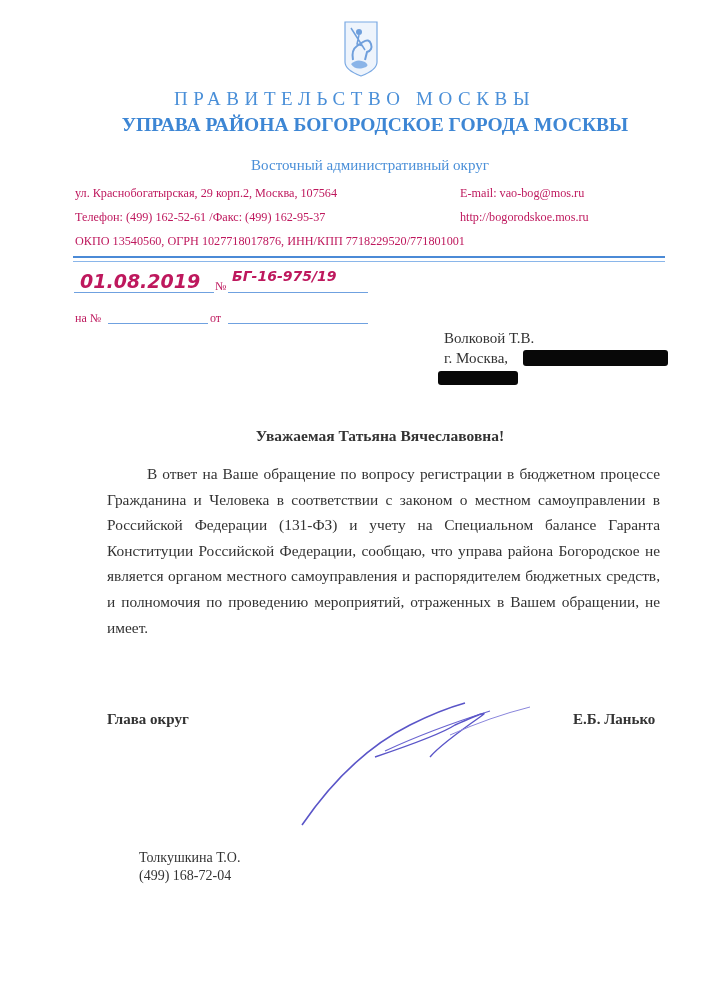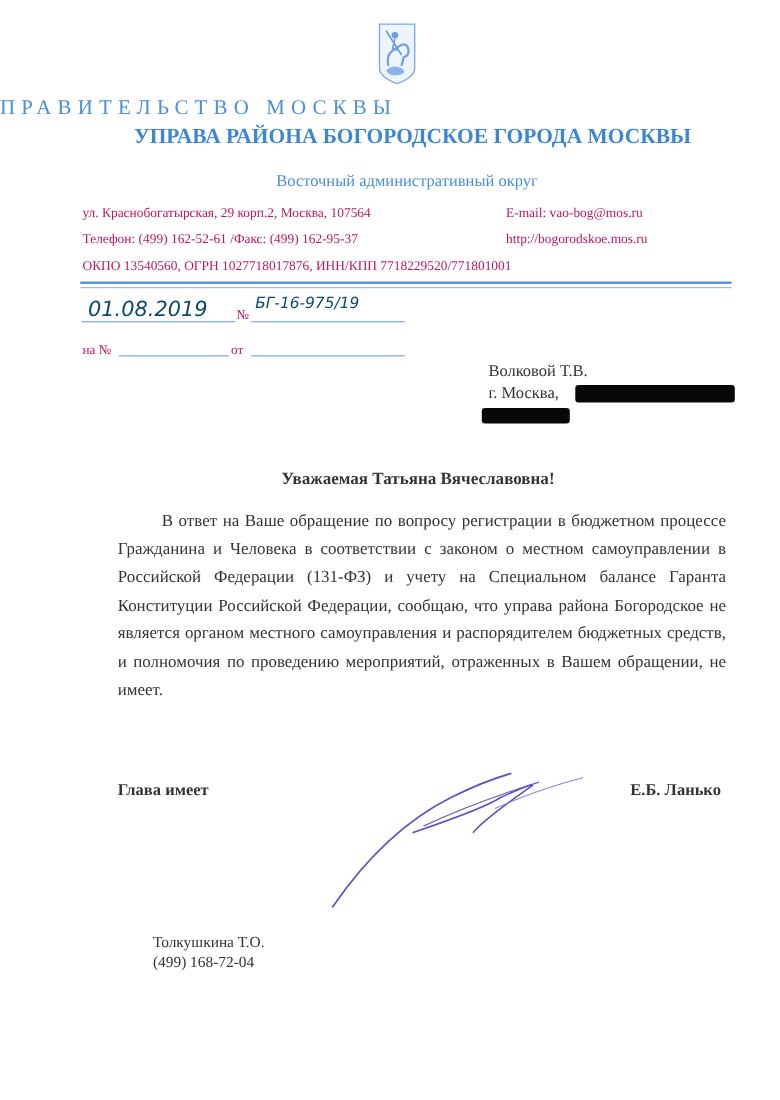--- a/index.html
+++ b/index.html
@@ -1,28 +1,28 @@
 <!DOCTYPE html>
 <html><head>
 <meta charset="utf-8">
 <style>
   html, body { margin: 0; padding: 0; background: #ffffff; }
   body { width: 709px; height: 1000px; position: relative; overflow: hidden;
          font-family: "Liberation Serif", serif; color: #2a2a2a; }
   .abs { position: absolute; }
   .emblem { left: 343px; top: 20px; width: 36px; height: 58px; }
-  .gov { left: 0; width: 709px; top: 88px; font-size: 19px;
+  .gov { left: 0; width: 709px; top: 88px; text-align: center; font-size: 19px;
          letter-spacing: 5.6px; color: #4a8fd8; }
   .uprava { left: 0; width: 750px; top: 114px; text-align: center; font-size: 19.5px;
             font-weight: bold; color: #3d86d4; }
   .okrug { left: 0; width: 740px; top: 157px; text-align: center; font-size: 15px; color: #4a8fd8; }
   .contact { font-size: 12.2px; color: #be185d; }
   .rule1 { left: 73px; top: 256px; width: 592px; height: 2px; background: #4b8ad6; }
   .rule2 { left: 73px; top: 261px; width: 592px; height: 1px; background: #8ab6ea; }
-  .hand { font-family: "DejaVu Sans", sans-serif; color: #0c4a6e; font-style: italic; }
+  .hand { font-family: "DejaVu Sans", sans-serif; color: #be185d; font-style: italic; font-weight: bold; }
   .uline { height: 1px; background: #6fa1e0; }
   .addr { font-weight: normal; font-size: 15px; color: #333; }
   .redact { background: #080808; border-radius: 3px; }
   .greet { left: 0; width: 760px; top: 427px; text-align: center; font-weight: bold; font-size: 15.5px; color: #333; }
   .body-text { left: 107px; top: 461px; width: 553px; font-size: 15.4px; line-height: 25.6px;
                text-align: justify; text-indent: 40px; color: #333; }
   .sig-label { font-weight: bold; font-size: 15px; color: #333; }
   .exec { font-size: 14px; color: #333; line-height: 18px; margin-left: 32px; }
 </style>
 </head>
@@ -63,21 +63,21 @@
 <div class="abs uline" style="left:228px; top:323px; width:140px;"></div>
 
 <div class="abs addr" style="left:444px; top:330px;">Волковой Т.В.</div>
 <div class="abs addr" style="left:444px; top:350px;">г. Москва,</div>
 <div class="abs redact" style="left:523px; top:350px; width:145px; height:16px;"></div>
 <div class="abs redact" style="left:438px; top:371px; width:80px; height:14px;"></div>
 
 <div class="abs greet">Уважаемая Татьяна Вячеславовна!</div>
 <div class="abs body-text">В ответ на Ваше обращение по вопросу регистрации в бюджетном процессе Гражданина и Человека в соответствии с законом о местном самоуправлении в Российской Федерации (131-ФЗ) и учету на Специальном балансе Гаранта Конституции Российской Федерации, сообщаю, что управа района Богородское не является органом местного самоуправления и распорядителем бюджетных средств, и полномочия по проведению мероприятий, отраженных в Вашем обращении, не имеет.</div>
 
-<div class="abs sig-label" style="left:107px; top:711px;">Глава имеет</div>
+<div class="abs sig-label" style="left:107px; top:711px;">Глава округ</div>
 <div class="abs sig-label" style="left:573px; top:711px;">Е.Б. Ланько</div>
 <div class="abs" style="left:290px; top:695px; width:250px; height:135px;">
   <svg width="250" height="135" viewBox="0 0 250 135">
     <path d="M12 130 Q60 60 120 30 Q150 15 175 8" fill="none" stroke="#5a55c8" stroke-width="1.6"></path>
     <path d="M95 56 Q140 35 200 16" fill="none" stroke="#6a65d0" stroke-width="1.2"></path>
     <path d="M85 62 Q150 40 165 30 Q205 12 190 22 Q150 50 140 62" fill="none" stroke="#5a55c8" stroke-width="1.4"></path>
     <path d="M160 40 Q200 22 240 12" fill="none" stroke="#8a86dc" stroke-width="1"></path>
   </svg>
 </div>
 

